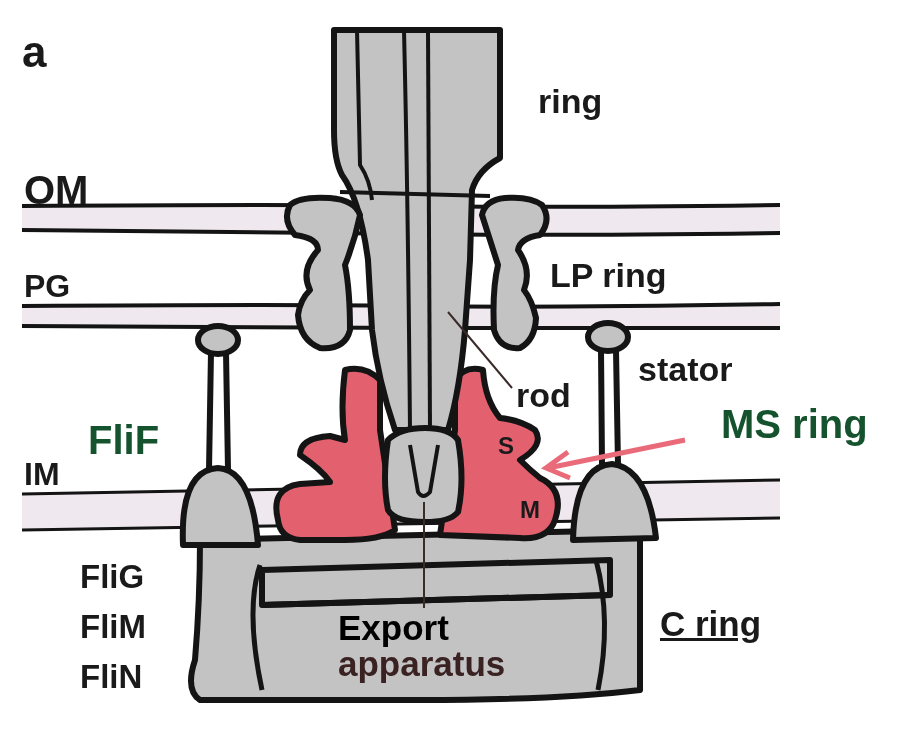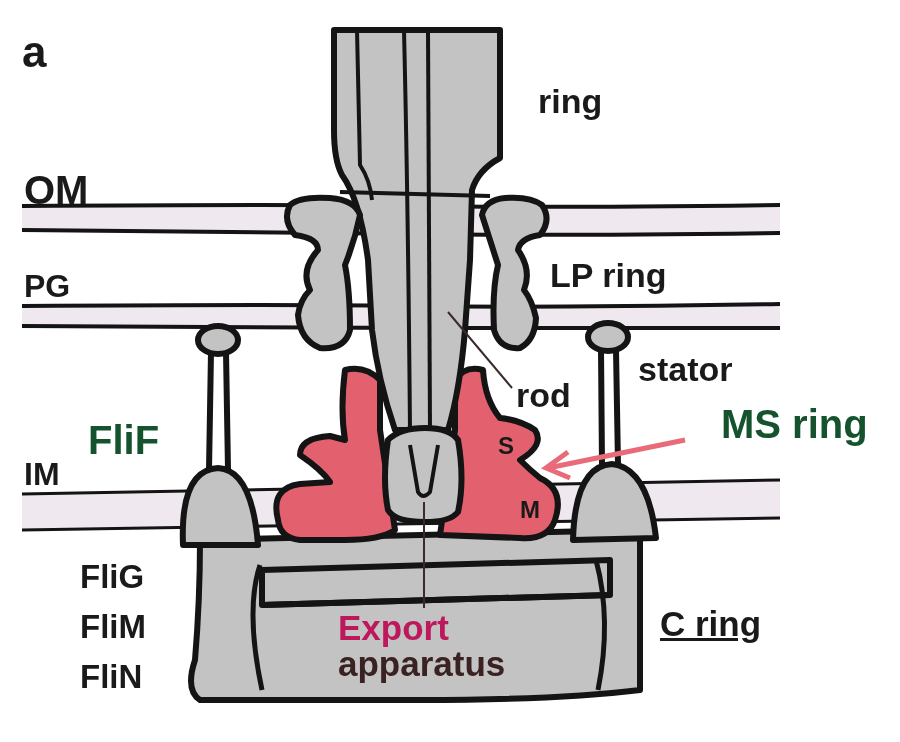--- a/index.html
+++ b/index.html
@@ -90,15 +90,15 @@
 <div class="lbl" style="left:638px;top:352px;font-size:34px;">stator</div>
 <div class="lbl" style="left:516px;top:378px;font-size:34px;">rod</div>
 <div class="lbl pink" style="left:88px;top:420px;font-size:40px;">FliF</div>
 <div class="lbl pink" style="left:686px;top:404px;font-size:40px;margin-left:35px;">MS ring</div>
 <div class="lbl" style="left:498px;top:434px;font-size:24px;">S</div>
 <div class="lbl" style="left:520px;top:498px;font-size:24px;">M</div>
 <div class="lbl" style="left:24px;top:458px;font-size:32px;">IM</div>
 <div class="lbl" style="left:80px;top:560px;font-size:33px;">FliG</div>
 <div class="lbl" style="left:80px;top:610px;font-size:33px;">FliM</div>
 <div class="lbl" style="left:80px;top:660px;font-size:33px;">FliN</div>
-<div class="lbl" style="left:338px;top:610px;font-size:35px;color:#be185d;">Export</div>
+<div class="lbl" style="left:338px;top:610px;font-size:35px;color:#000000;">Export</div>
 <div class="lbl" style="left:338px;top:646px;font-size:35px;color:#3a2222;">apparatus</div>
 <div class="lbl" style="left:660px;top:606px;font-size:35px;text-decoration:underline;">C ring</div>
 
 </body></html>

